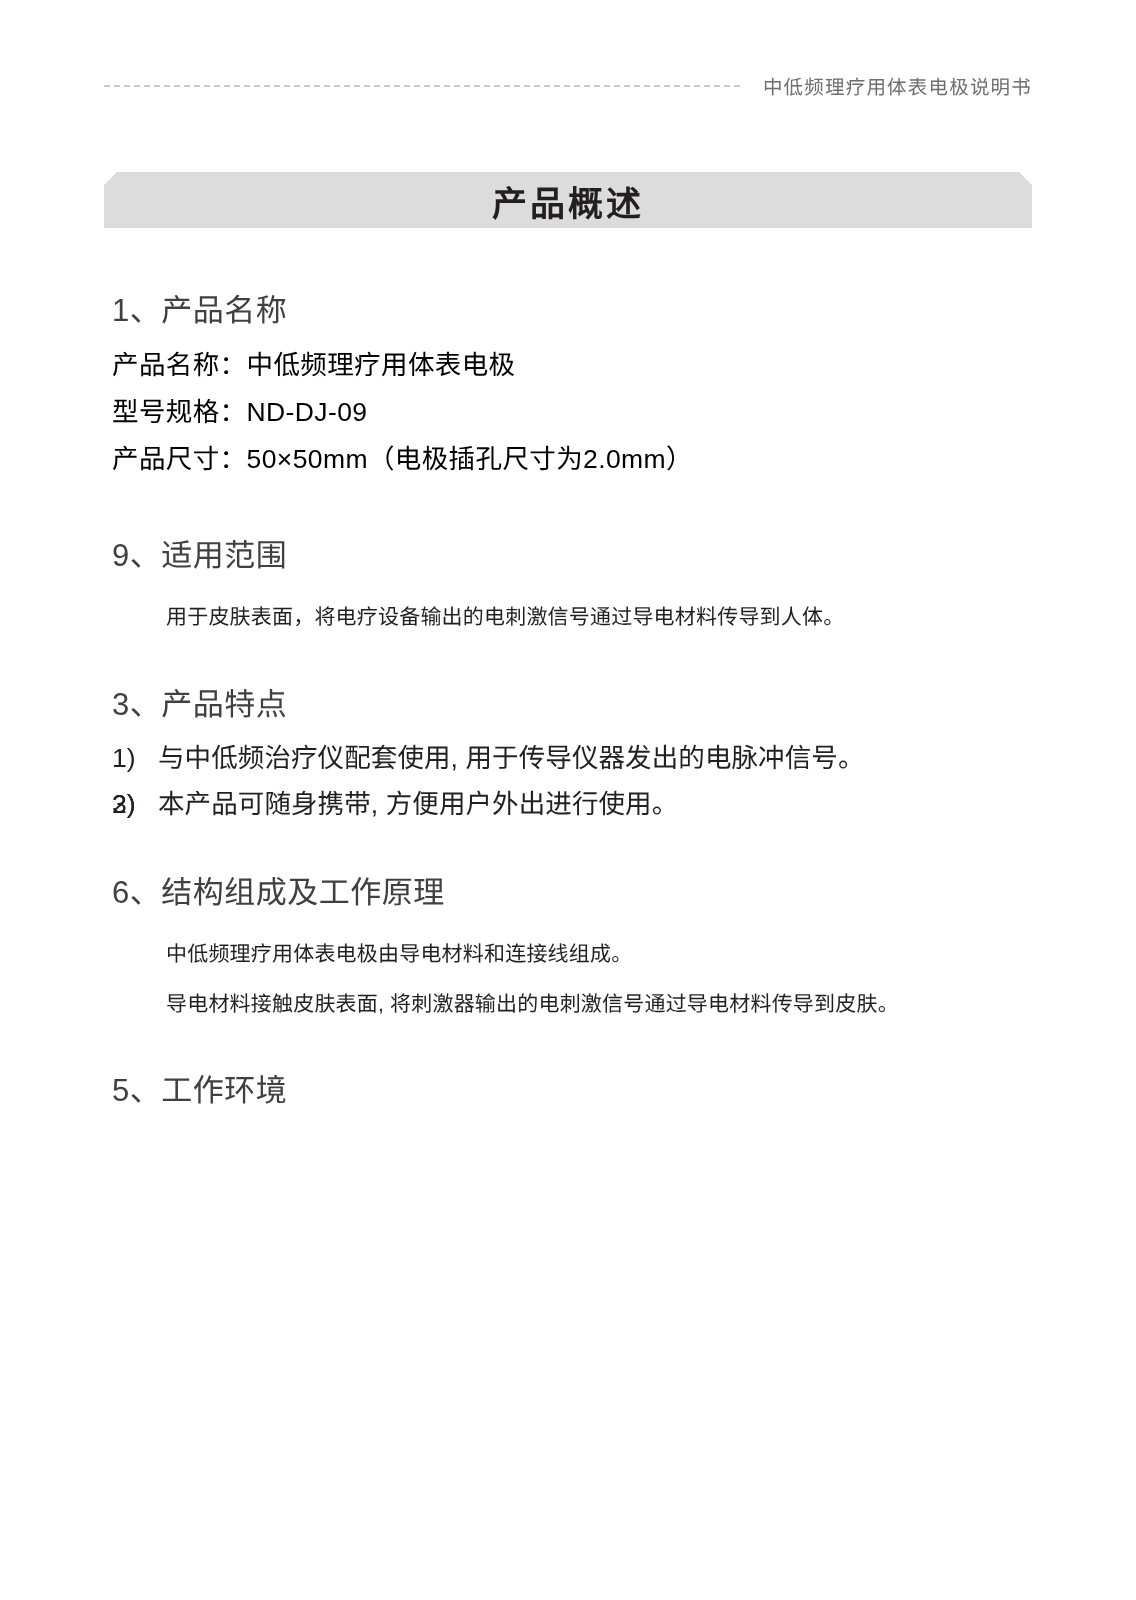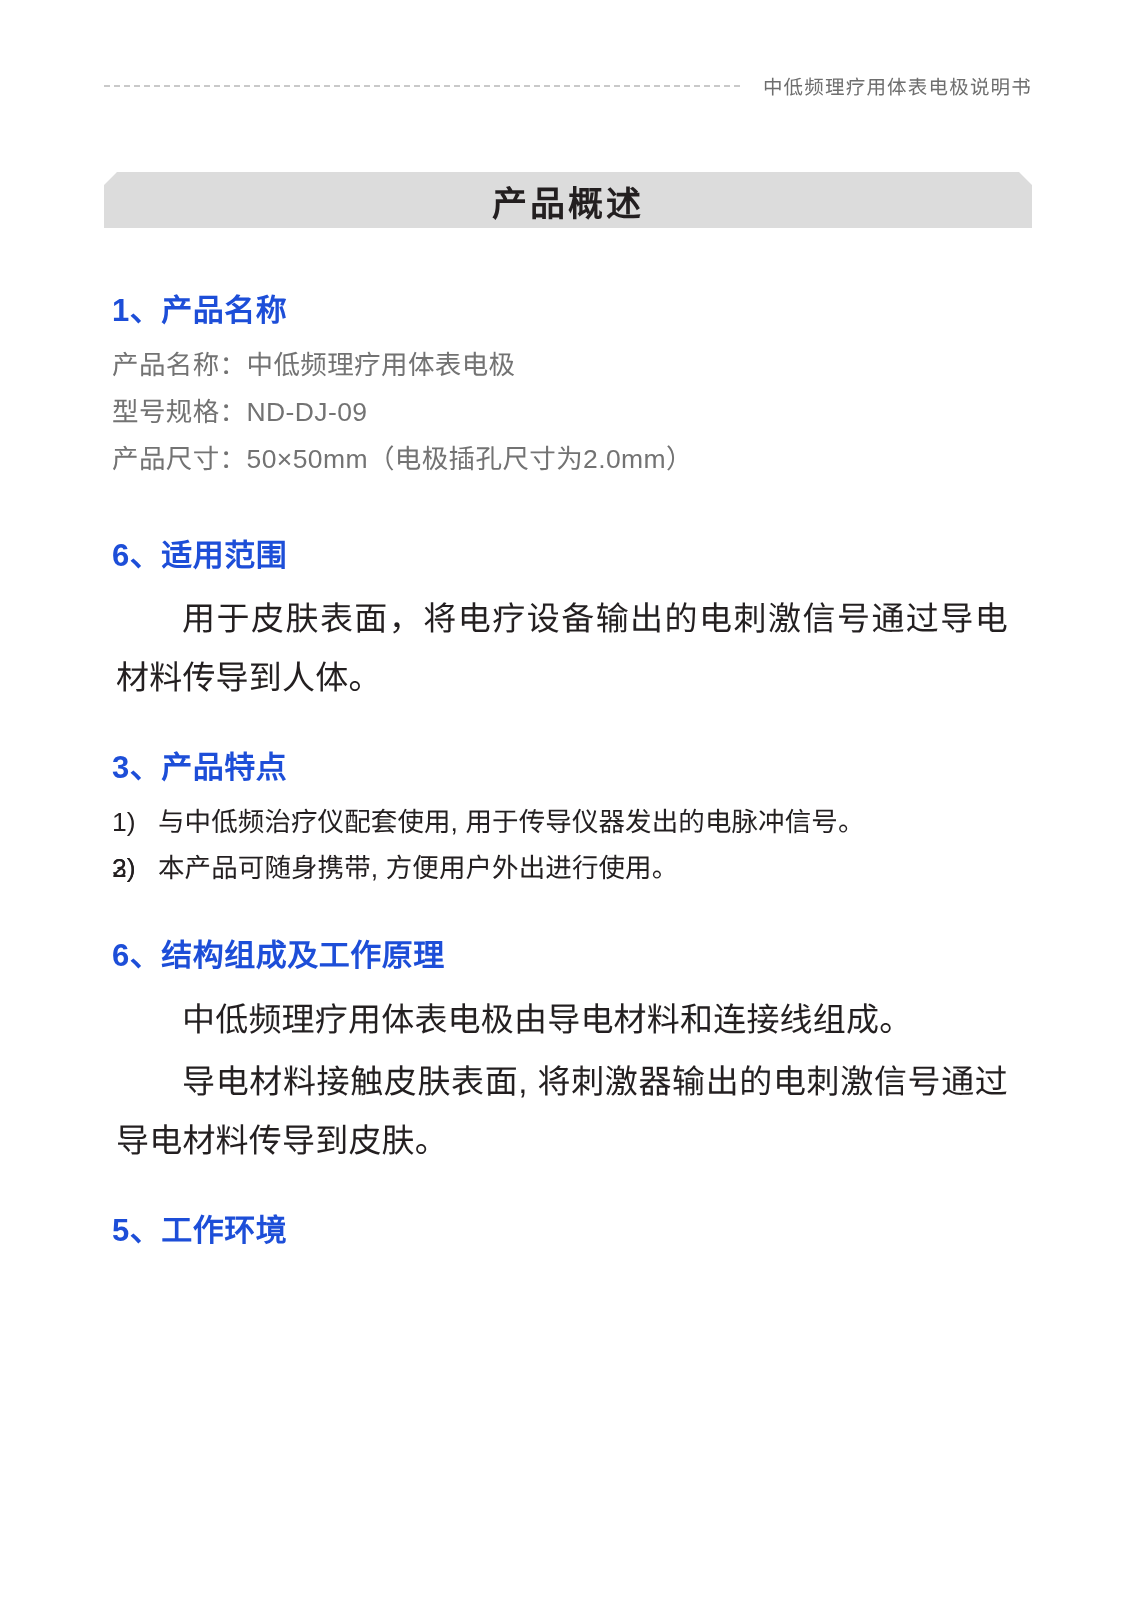--- a/index.html
+++ b/index.html
@@ -83,42 +83,42 @@
   
   .content {
     position: absolute;
     top: 290px;
     left: 112px;
     width: 900px;
   }
   h2.sec-title {
     margin: 0;
     font-size: 31px;
-    font-weight: bold;
+    font-weight: normal;
     letter-spacing: 0.5px;
     line-height: 1.35;
-    color: #1d4ed8;
+    color: #404040;
   }
   .sec {
     margin-bottom: 0;
   }
   .sec-1 { margin-bottom: 8px; }
   .gap-lg  { height: 44px; }
   .gap-md  { height: 36px; }
 
   p.line {
     margin: 0;
     font-size: 26.5px;
     line-height: 1.77;
     letter-spacing: 0.4px;
-    color: #737373;
+    color: #000000;
   }
   p.para {
-    margin: 4px;
-    font-size: 33px;
+    margin: 12px;
+    font-size: 21px;
     line-height: 1.77;
     letter-spacing: 0.2px;
     color: #231f20;
     text-align: justify;
     text-justify: inter-character;
   }
   p.para.indent { text-indent: 2em; }
 
   ol.featlist {
     margin: 0;
@@ -168,21 +168,21 @@
       <h2 class="sec-title">1、产品名称</h2>
       <div class="title-pad"></div>
       <p class="line">产品名称：中低频理疗用体表电极</p>
       <p class="line">型号规格：ND-DJ-09</p>
       <p class="line">产品尺寸：50×50mm（电极插孔尺寸为2.0mm）</p>
     </div>
 
     <div class="gap-lg"></div>
 
     <div class="sec">
-      <h2 class="sec-title">6、适用范围</h2>
+      <h2 class="sec-title">9、适用范围</h2>
       <div class="title-pad"></div>
       <p class="para indent">用于皮肤表面，将电疗设备输出的电刺激信号通过导电材料传导到人体。</p>
     </div>
 
     <div class="gap-md"></div>
 
     <div class="sec">
       <h2 class="sec-title">3、产品特点</h2>
       <div class="title-pad"></div>
       <ol class="featlist">

